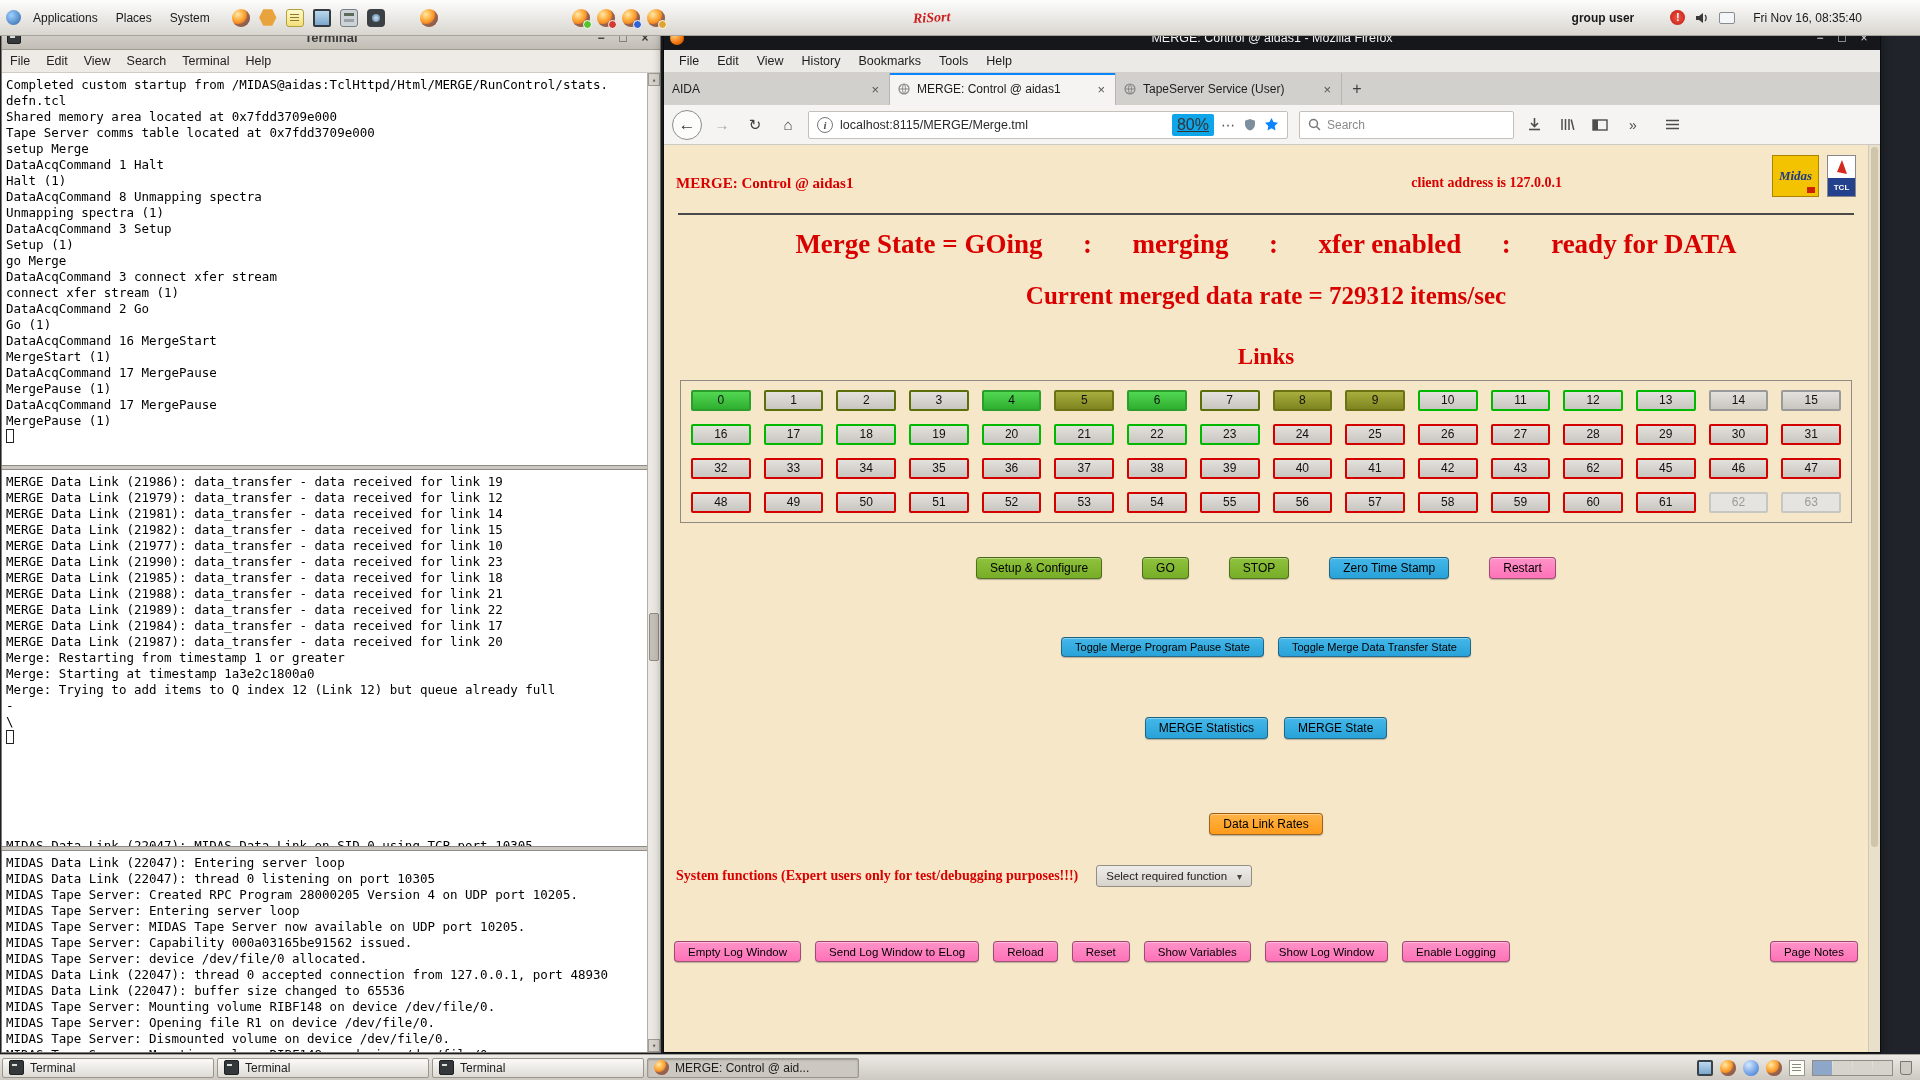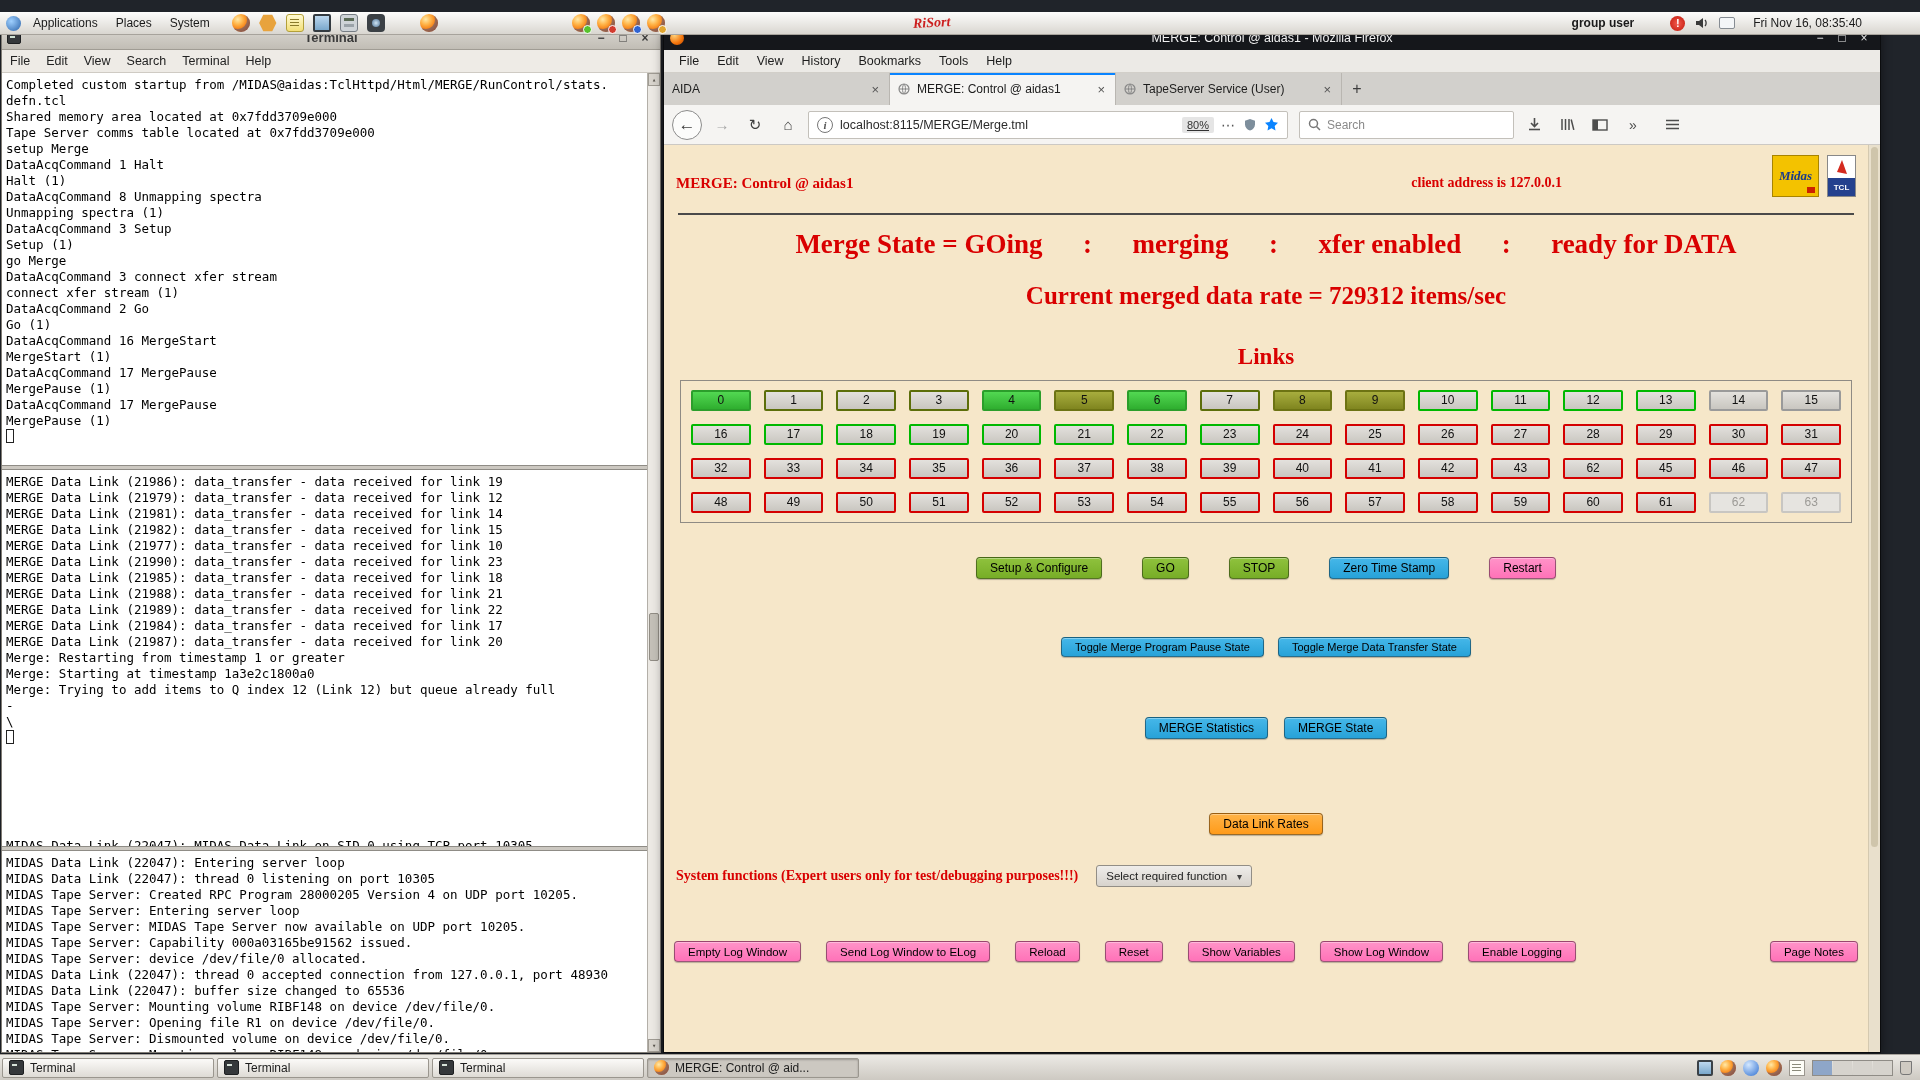--- a/index.html
+++ b/index.html
@@ -7,21 +7,21 @@
     --button-pink:#ff72b8; --button-orange:#ff9b1a;
     --link-active-border:#00b800; --link-inactive-border:#d40000;
     --page-background:#f6e7c9;
   }
   *{margin:0;padding:0;box-sizing:border-box;}
   html,body{width:1920px;height:1080px;overflow:hidden;}
   body{font-family:"Liberation Sans",sans-serif;background:#20242a;position:relative;}
   .screen{position:absolute;inset:0;}
 
   
-  .top-panel{position:absolute;top:12px;left:0;right:0;height:23px;background:linear-gradient(#fdfdfc,#d9d6d0);
+  .top-panel{position:absolute;top:0;left:0;right:0;height:36px;background:linear-gradient(#fdfdfc,#d9d6d0);
     border-bottom:1px solid #a7a39c;display:flex;align-items:flex-start;font-size:12px;color:#1a1a1a;z-index:50;}
   .panel-left{display:flex;align-items:center;height:100%;padding-left:6px;gap:4px;}
   .distro-dot{width:15px;height:15px;border-radius:50%;background:radial-gradient(circle at 35% 35%,#9fd0ff,#2a62a8);display:inline-block;}
   #panel-menus{display:flex;align-items:center;gap:2px;}
   .panel-menu{padding:3px 8px;cursor:default;}
   .panel-launchers{display:flex;align-items:center;gap:9px;margin-left:10px;}
   .pl{width:18px;height:18px;display:inline-block;position:relative;border-radius:3px;}
   .pl-firefox{border-radius:50%;background:radial-gradient(circle at 32% 30%,#ffe9a8 0%,#ffb347 30%,#f2730a 62%,#b54303 100%);
     box-shadow:inset -3px -3px 0 rgba(42,80,160,.45);}
   .pl-honeycomb{background:#e8a33d;border-radius:0;clip-path:polygon(25% 4%,75% 4%,98% 50%,75% 96%,25% 96%,2% 50%);}
@@ -94,21 +94,21 @@
   .tab-close{color:#555;font-size:13px;padding:0 2px;}
   .newtab{width:30px;display:flex;align-items:center;justify-content:center;font-size:16px;color:#3d3d3d;}
   .ff-navbar{height:40px;background:#f5f4f2;border-bottom:1px solid #ccc9c4;display:flex;align-items:center;padding:0 8px;gap:7px;flex:0 0 auto;}
   .navbtn{width:26px;height:26px;display:flex;align-items:center;justify-content:center;font-size:15px;color:#3f3f3f;border-radius:50%;}
   .navbtn.back{border:1.5px solid #8c8c8c;background:#fcfcfb;width:30px;height:30px;font-size:17px;}
   .navbtn.fwd{color:#a5a5a5;}
   .urlbar{flex:0 0 480px;height:28px;background:#fff;border:1px solid #c3c0ba;border-radius:2px;display:flex;align-items:center;padding:0 8px;gap:7px;}
   .url-info{flex:0 0 16px;width:16px;height:16px;border-radius:50%;border:1px solid #777;color:#555;
     font:italic bold 11px/14px "Liberation Serif",serif;text-align:center;}
   .url-text{flex:1;font-size:12.5px;color:#2b2b2b;white-space:nowrap;overflow:hidden;}
-  .zoom-chip{font-size:11px;color:#333;background:#e5e5e5;border-radius:2px;padding:2px 5px;text-decoration:underline;}
+  .zoom-chip{font-size:16px;color:#333;background:#0ea5e9;border-radius:2px;padding:2px 5px;text-decoration:underline;}
   .url-dots{color:#555;font-size:14px;letter-spacing:1px;}
   .icon-wrap{display:inline-flex;align-items:center;justify-content:center;}
   .searchbar{flex:0 0 215px;height:28px;background:#fff;border:1px solid #c3c0ba;border-radius:2px;display:flex;align-items:center;padding:0 8px;gap:6px;margin-left:4px;}
   .searchbar input{border:none;outline:none;flex:1;font-size:12px;color:#444;background:transparent;font-family:"Liberation Sans",sans-serif;min-width:0;}
   .searchbar input::placeholder{color:#8a8a8a;}
   .toolicon{width:26px;height:26px;display:flex;align-items:center;justify-content:center;color:#4d4d4d;font-size:14px;}
   .hamburger{margin-left:6px;}
 
   
   .ff-content{flex:1;position:relative;background:var(--page-background,#f6e7c9);overflow:hidden;}
@@ -152,21 +152,21 @@
   #row-toggles{gap:14px;margin-top:58px;}
   #row-toggles .pbtn{font-size:11px;height:20px;}
   #row-info{gap:16px;margin-top:60px;}
   .rates-row{margin-top:74px;}
   .sysfunc-row{display:flex;align-items:center;margin-top:30px;padding-left:2px;gap:18px;}
   .sysfunc-label{font:bold 14px "Liberation Serif",serif;color:var(--red-text,#d90000);}
   .gtk-select{height:22px;display:inline-flex;align-items:center;gap:10px;padding:0 9px;
     background:linear-gradient(#efedea,#d7d3cc);border:1px solid #928e86;border-radius:3px;font-size:11.5px;color:#222;cursor:pointer;}
   .gtk-select .caret{font-size:10px;color:#444;}
   .footer-row{display:flex;align-items:center;margin-top:54px;}
-  .footer-left{display:inline-flex;gap:25px;}
+  .footer-left{display:inline-flex;gap:14px;}
   .footer-row .pbtn{height:21px;font-size:11.5px;}
   .page-notes{margin-left:auto;}
 
   
   .taskbar{position:absolute;left:0;right:0;top:1054px;height:26px;background:linear-gradient(#eceae5,#cdc9c2);
     border-top:1px solid #a7a39c;display:flex;align-items:center;padding:0 2px;z-index:50;}
   .task-items{display:flex;align-items:center;gap:3px;}
   .task-btn{width:212px;height:20px;display:flex;align-items:center;gap:6px;padding:0 6px;
     background:linear-gradient(#fbfaf8,#dedbd5);border:1px solid #9a968e;border-radius:2px;font-size:12px;color:#1c1c1c;}
   .task-btn:last-child{background:#ccc8c1;box-shadow:inset 0 1px 2px rgba(0,0,0,.25);}

